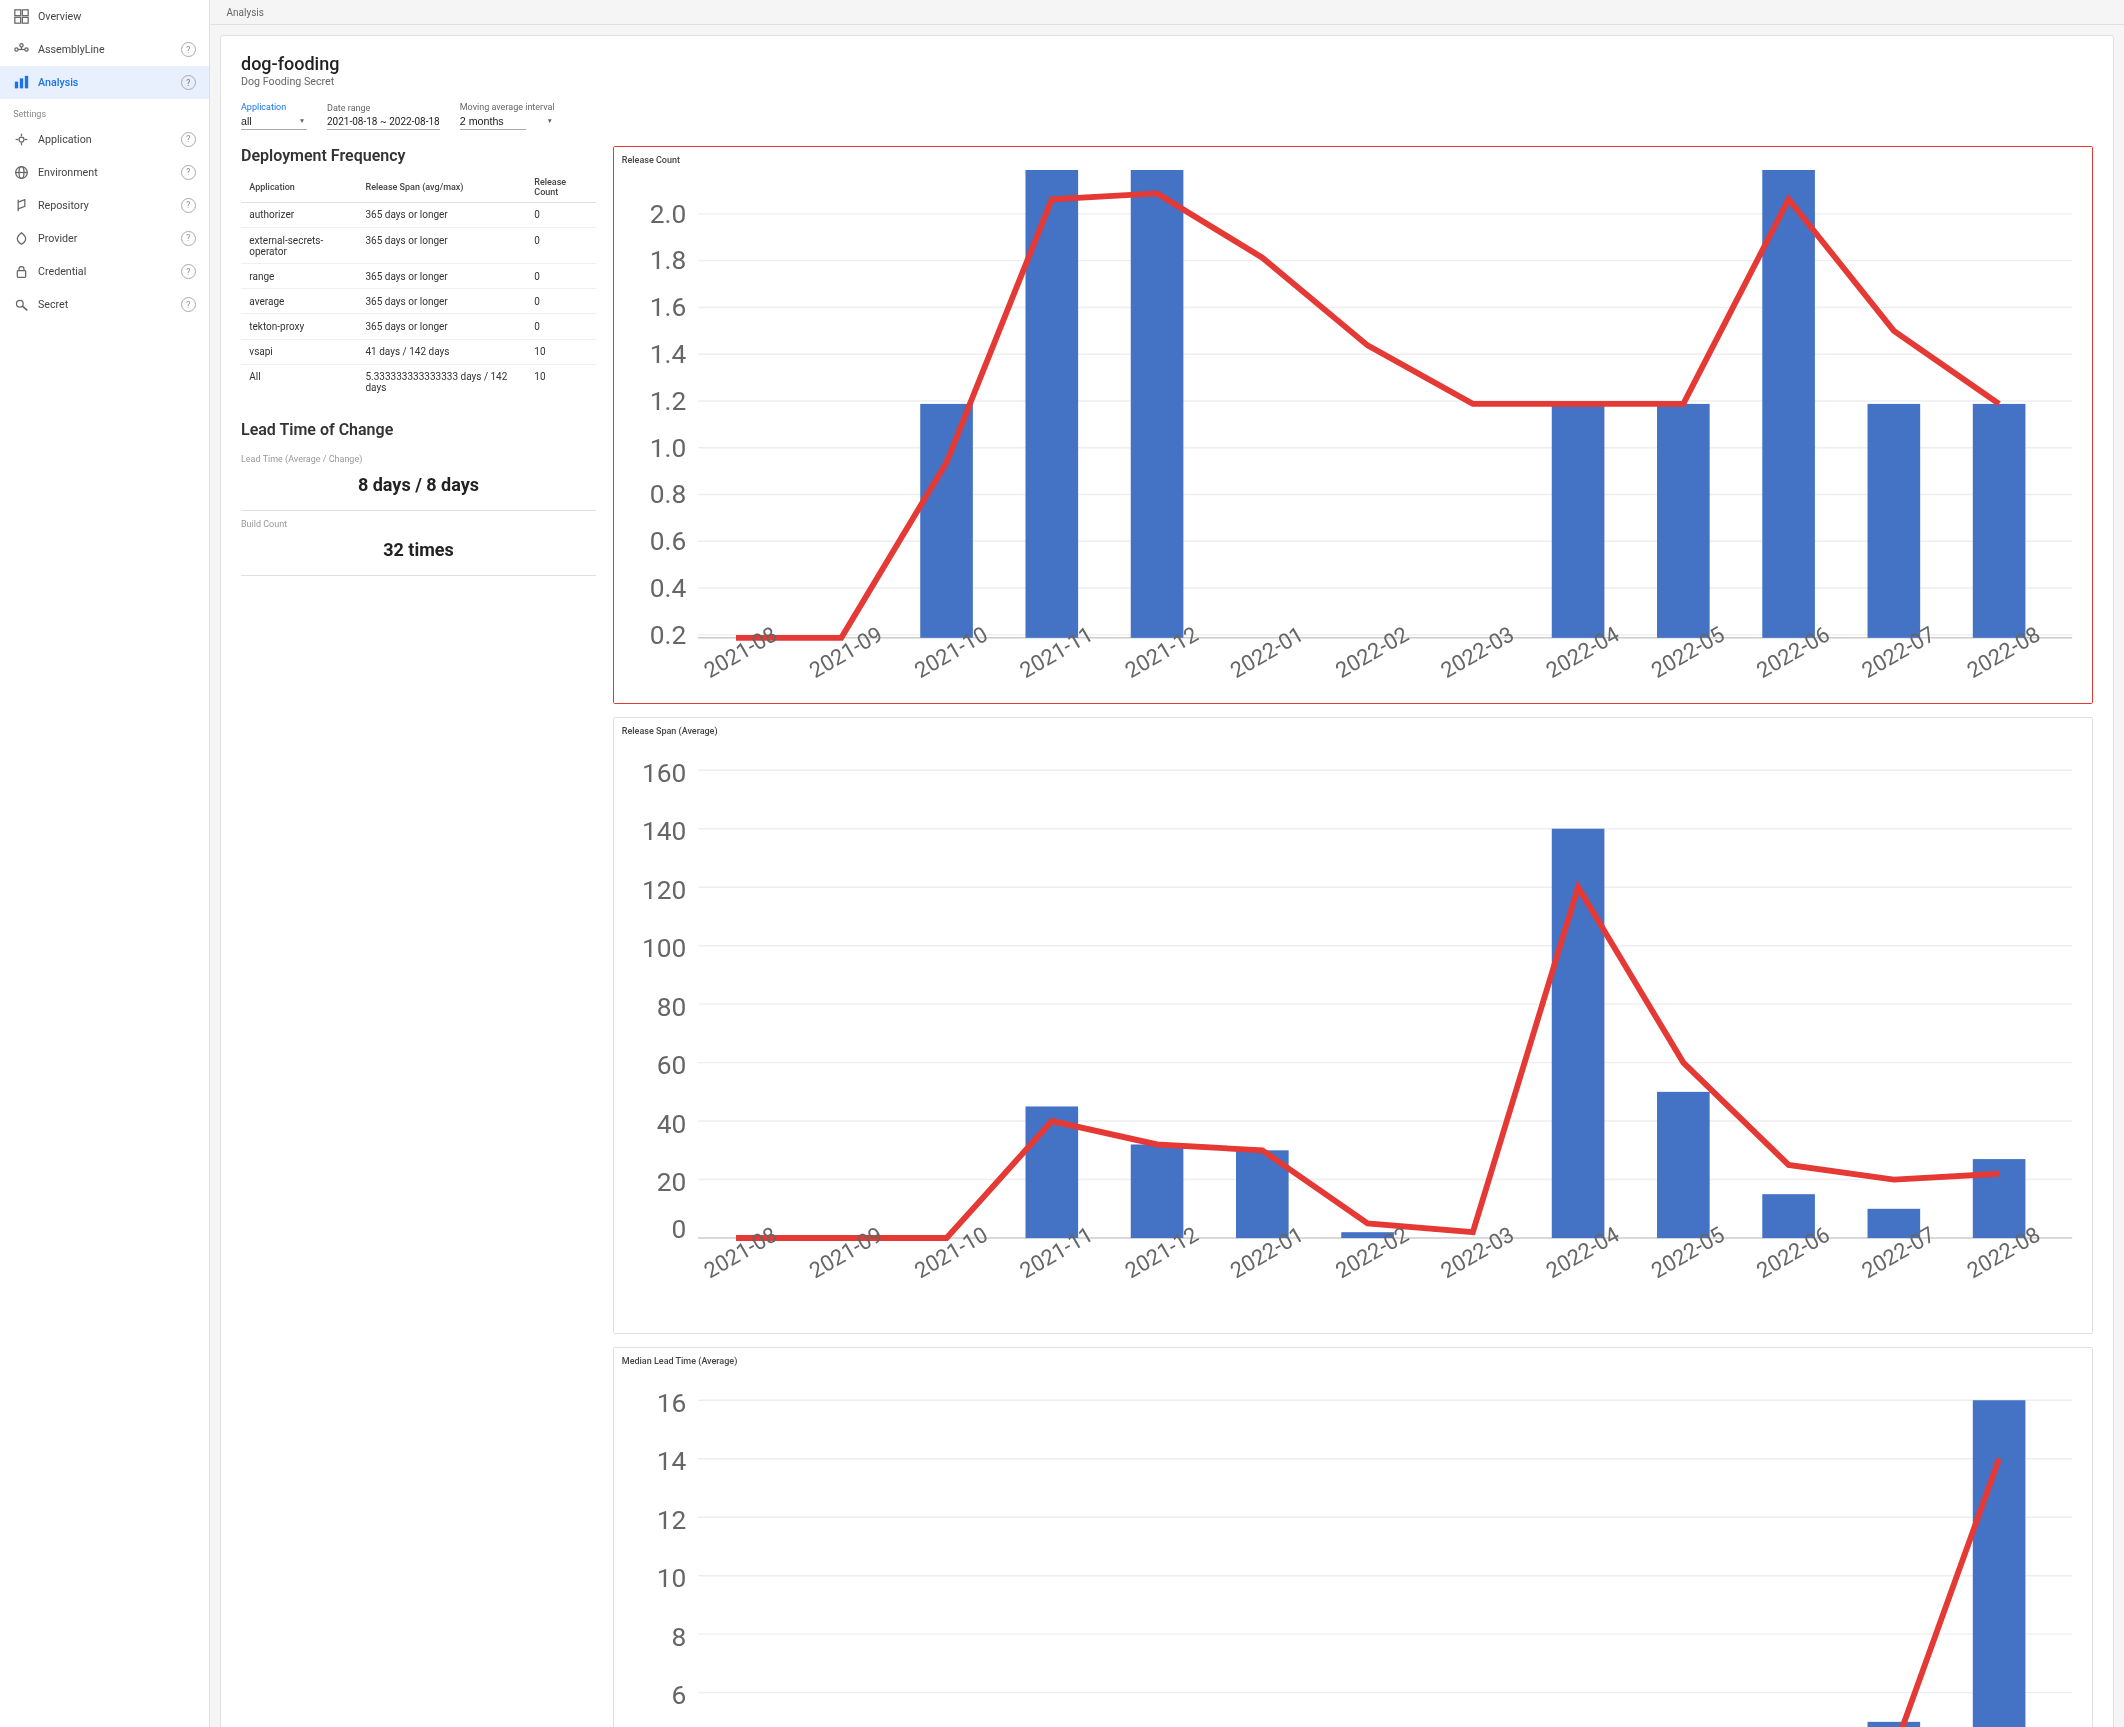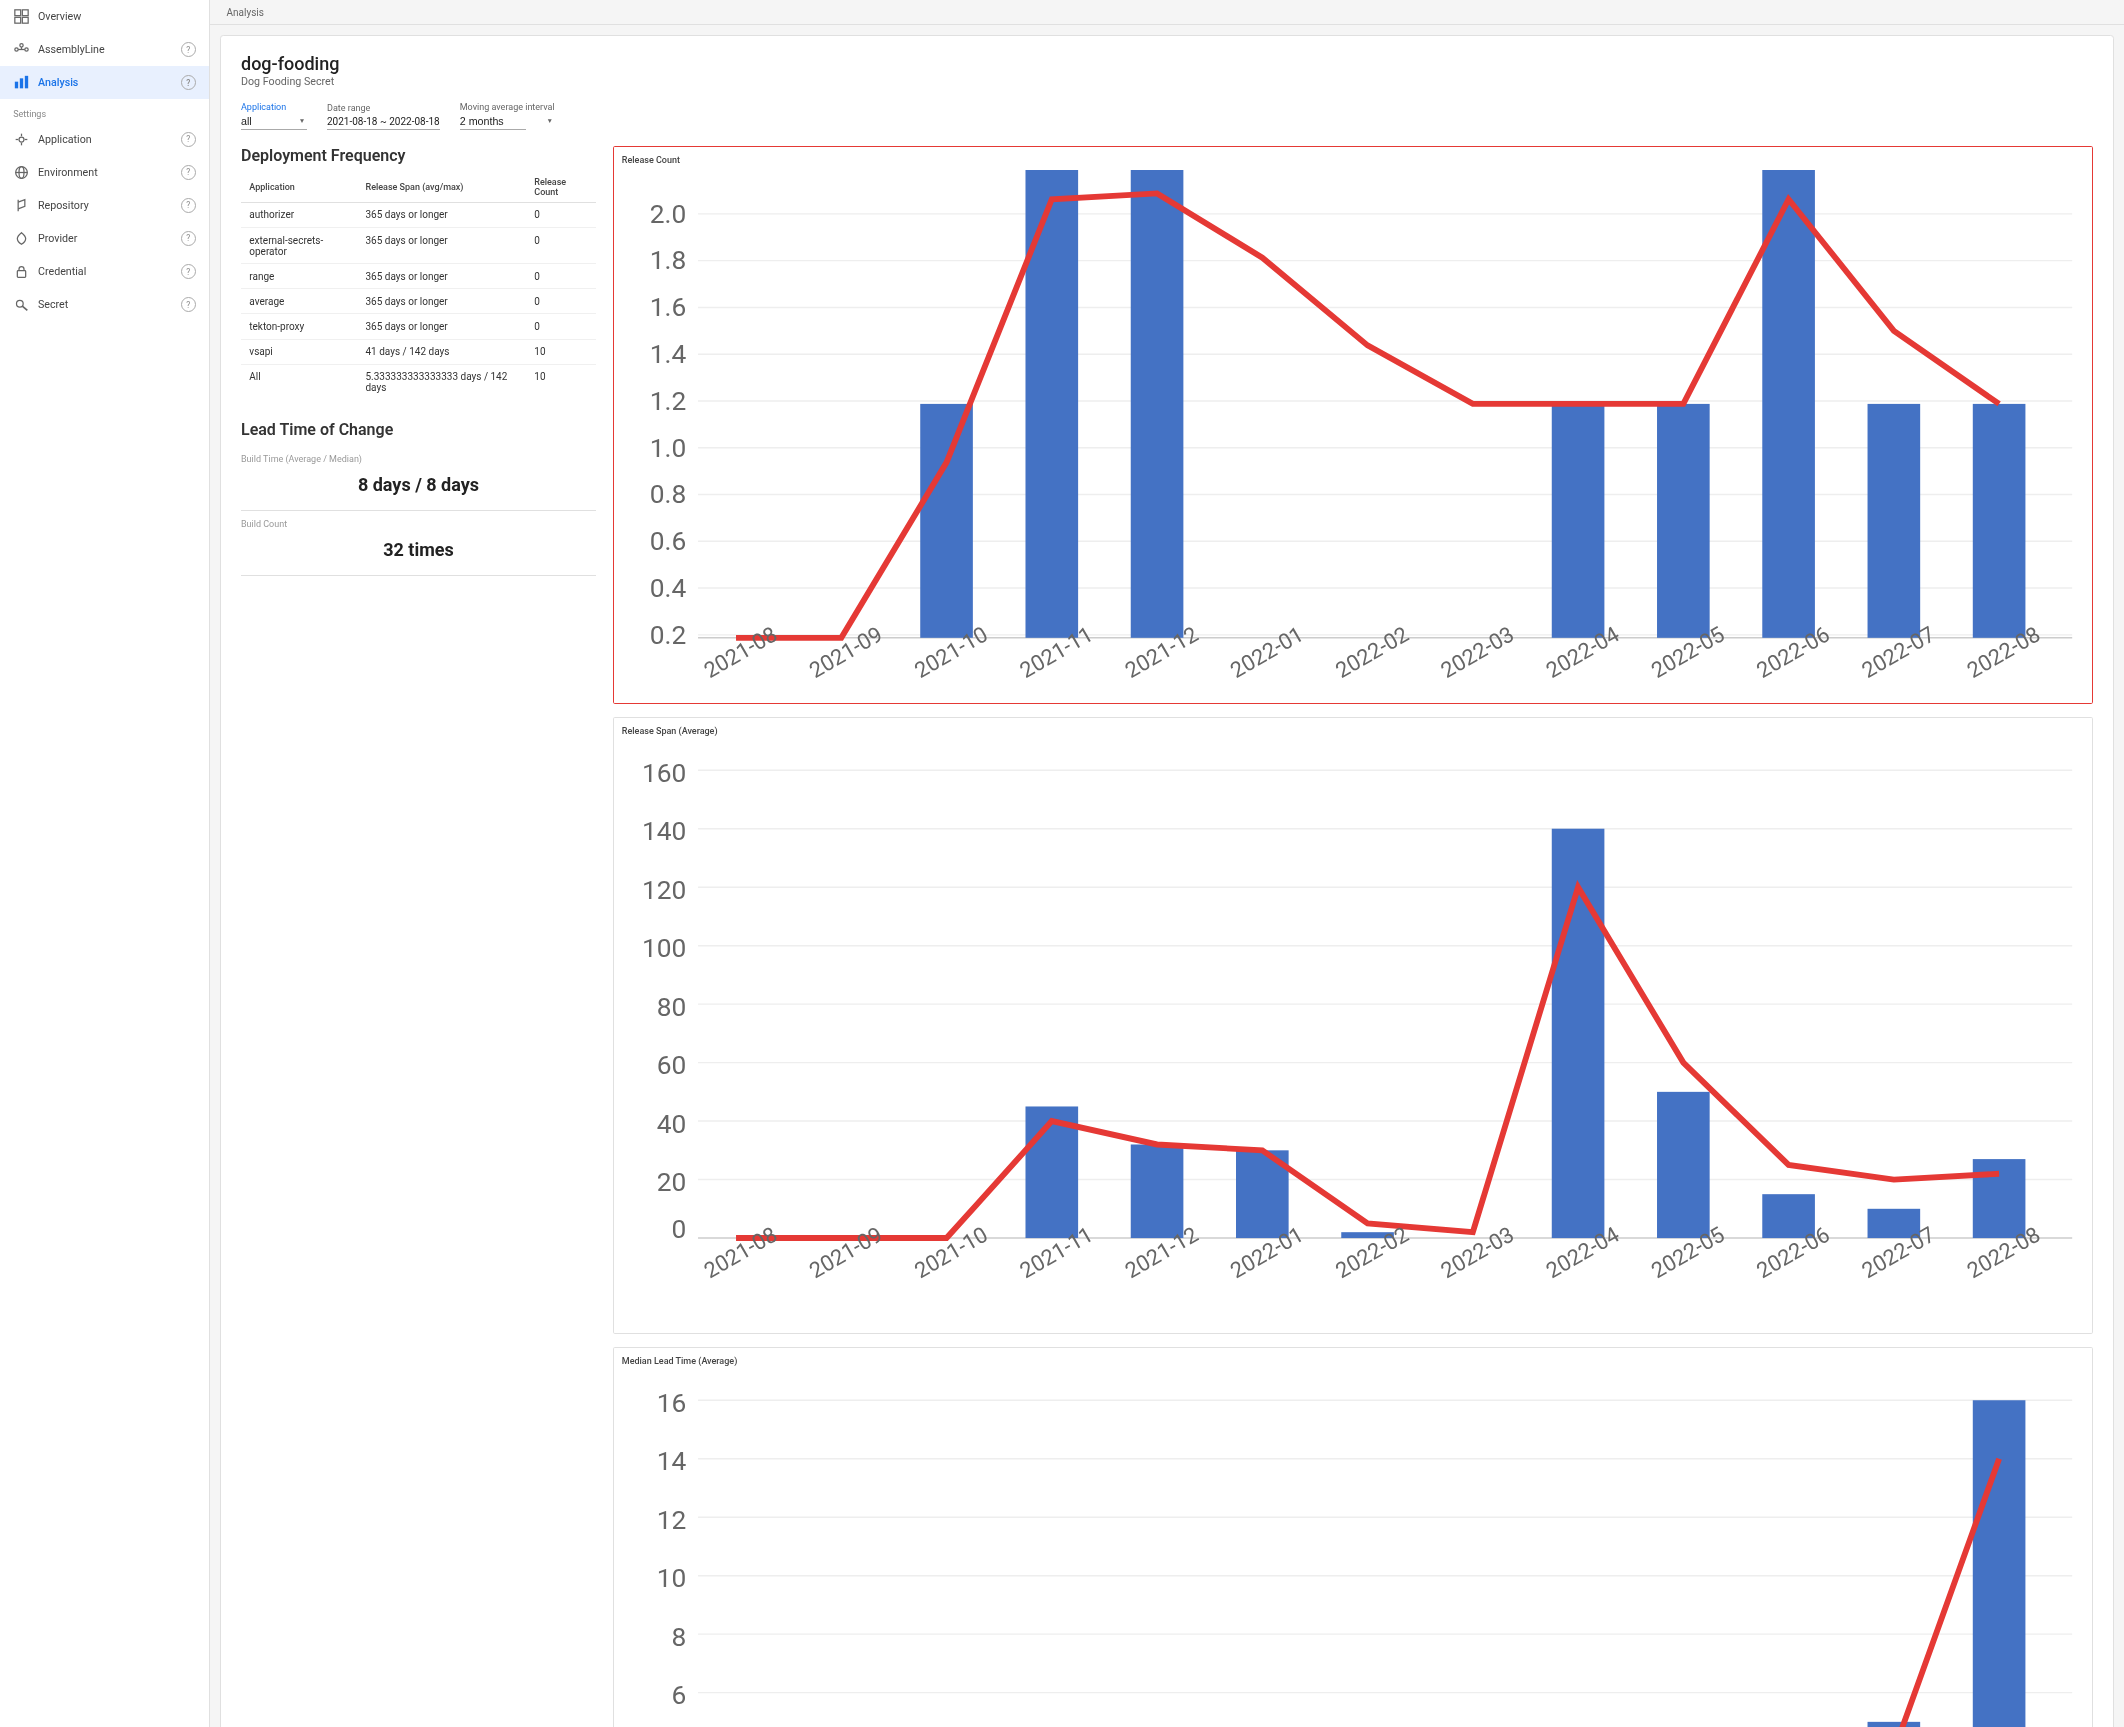--- a/index.html
+++ b/index.html
@@ -307,21 +307,21 @@
       <td>All</td>
       <td>5.333333333333333 days / 142 days</td>
       <td>10</td>
     </tr>
             </tbody>
         </table>
 
         <div class="lead-time-section">
           <div class="section-title">Lead Time of Change</div>
           <div class="metric-row">
-            <div class="metric-label">Build Time (Average / Median)</div>
+            <div class="metric-label">Lead Time (Average / Change)</div>
             <div class="metric-value">8 days / 8 days</div>
           </div>
           <div class="metric-row">
             <div class="metric-label">Build Count</div>
             <div class="metric-value">32 times</div>
           </div>
         </div>
       </div>
 
       <div class="right-col">

